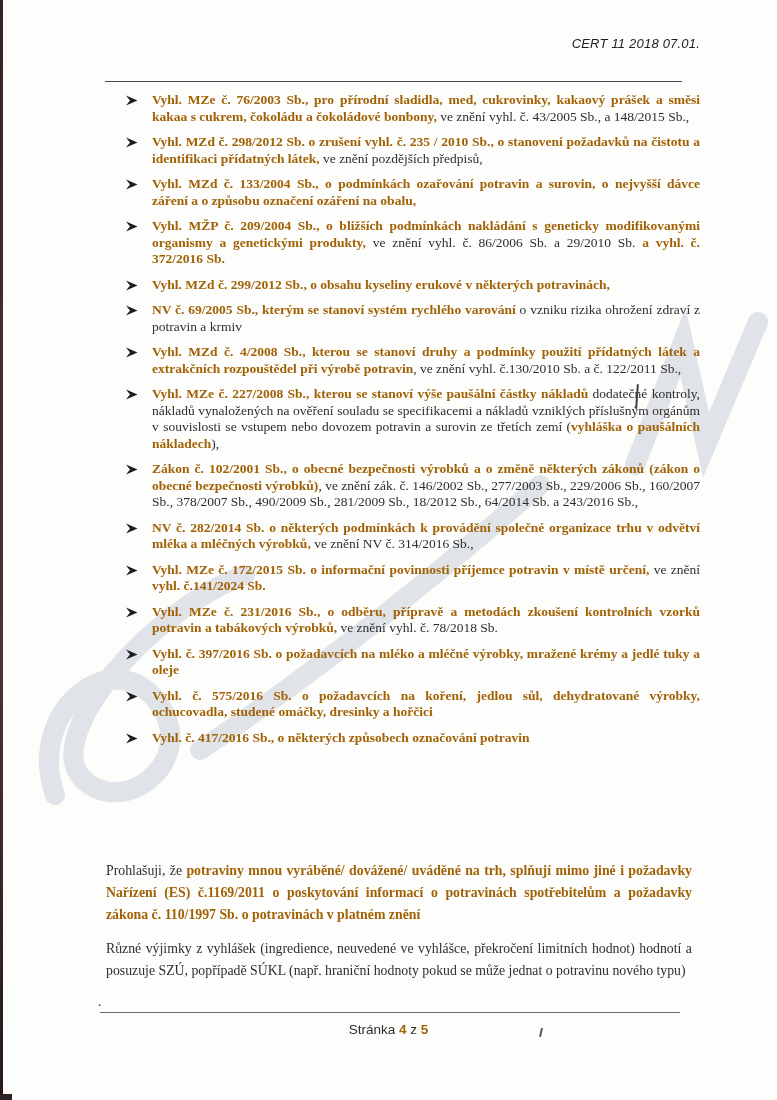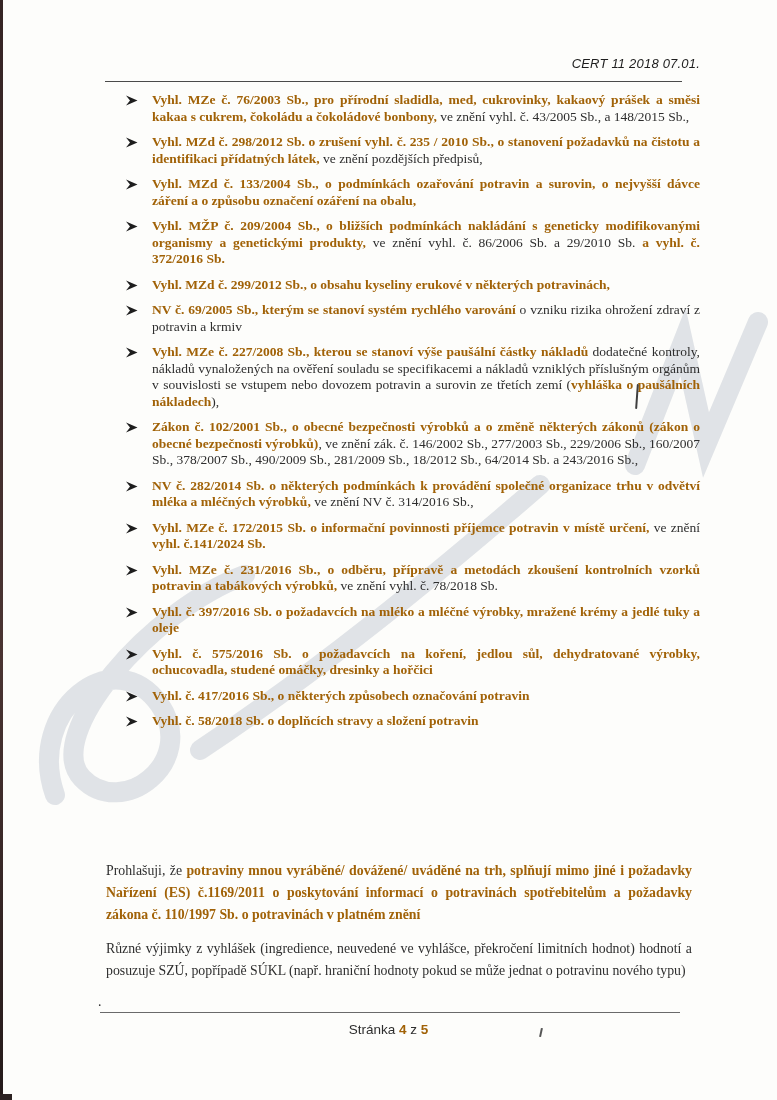--- a/index.html
+++ b/index.html
@@ -13,21 +13,21 @@
   }
   .left-edge{
     position:absolute;left:0;top:0;width:3px;height:1100px;
     background:linear-gradient(180deg,#352424,#4a3432 60%,#241a1a);
   }
   .corner-mark{
     position:absolute;left:0;bottom:0;width:12px;height:6px;background:#2c2222;
   }
   .watermark{position:absolute;left:0;top:280px;pointer-events:none;}
   .doc-header{
-    position:absolute;top:56px;right:77px;
+    position:absolute;top:36px;right:77px;
     font-family:"Liberation Sans","DejaVu Sans",sans-serif;
     font-style:italic;font-size:13px;color:#1e1e1e;letter-spacing:.2px;
   }
   .header-rule{
     position:absolute;top:81px;left:105px;width:577px;
     border-top:1.5px solid #4a4a4a;
   }
   ul.bullet-list{
     position:absolute;top:92px;left:125px;width:575px;
     margin:0;padding:0;list-style:none;
@@ -97,20 +97,23 @@
             <path d="M1 0.5 L12.5 5.5 L1 10.5 L5 5.5 Z" fill="#1d1d1d"></path>
           </svg></span><span class="b">Vyhl. MŽP č. 209/2004 Sb., o bližších podmínkách nakládání s geneticky modifikovanými organismy a genetickými produkty,</span><span class="r"> ve znění vyhl. č. 86/2006 Sb. a 29/2010 Sb. </span><span class="b">a vyhl. č. 372/2016 Sb.</span></li>
       <li><span class="arrow"><svg width="13" height="11" viewBox="0 0 13 11">
             <path d="M1 0.5 L12.5 5.5 L1 10.5 L5 5.5 Z" fill="#1d1d1d"></path>
           </svg></span><span class="b">Vyhl. MZd č. 299/2012 Sb., o obsahu kyseliny erukové v některých potravinách,</span></li>
       <li><span class="arrow"><svg width="13" height="11" viewBox="0 0 13 11">
             <path d="M1 0.5 L12.5 5.5 L1 10.5 L5 5.5 Z" fill="#1d1d1d"></path>
           </svg></span><span class="b">NV č. 69/2005 Sb., kterým se stanoví systém rychlého varování</span><span class="r"> o vzniku rizika ohrožení zdraví z potravin a krmiv</span></li>
       <li><span class="arrow"><svg width="13" height="11" viewBox="0 0 13 11">
             <path d="M1 0.5 L12.5 5.5 L1 10.5 L5 5.5 Z" fill="#1d1d1d"></path>
+          </svg></span><span class="b">Vyhl. MZd č. 4/2008 Sb., kterou se stanoví druhy a podmínky použití přídatných látek a extrakčních rozpouštědel při výrobě potravin</span><span class="r">, ve znění vyhl. č.130/2010 Sb. a č. 122/2011 Sb.,</span></li>
+      <li><span class="arrow"><svg width="13" height="11" viewBox="0 0 13 11">
+            <path d="M1 0.5 L12.5 5.5 L1 10.5 L5 5.5 Z" fill="#1d1d1d"></path>
           </svg></span><span class="b">Vyhl. MZe č. 227/2008 Sb., kterou se stanoví výše paušální částky nákladů</span><span class="r"> dodatečné kontroly, nákladů vynaložených na ověření souladu se specifikacemi a nákladů vzniklých příslušným orgánům v souvislosti se vstupem nebo dovozem potravin a surovin ze třetích zemí (</span><span class="b">vyhláška o paušálních nákladech</span><span class="r">),</span></li>
       <li><span class="arrow"><svg width="13" height="11" viewBox="0 0 13 11">
             <path d="M1 0.5 L12.5 5.5 L1 10.5 L5 5.5 Z" fill="#1d1d1d"></path>
           </svg></span><span class="b">Zákon č. 102/2001 Sb., o obecné bezpečnosti výrobků a o změně některých zákonů (zákon o obecné bezpečnosti výrobků)</span><span class="r">, ve znění zák. č. 146/2002 Sb., 277/2003 Sb., 229/2006 Sb., 160/2007 Sb., 378/2007 Sb., 490/2009 Sb., 281/2009 Sb., 18/2012 Sb., 64/2014 Sb. a 243/2016 Sb.,</span></li>
       <li><span class="arrow"><svg width="13" height="11" viewBox="0 0 13 11">
             <path d="M1 0.5 L12.5 5.5 L1 10.5 L5 5.5 Z" fill="#1d1d1d"></path>
           </svg></span><span class="b">NV č. 282/2014 Sb. o některých podmínkách k provádění společné organizace trhu v odvětví mléka a mléčných výrobků,</span><span class="r"> ve znění NV č. 314/2016 Sb.,</span></li>
       <li><span class="arrow"><svg width="13" height="11" viewBox="0 0 13 11">
             <path d="M1 0.5 L12.5 5.5 L1 10.5 L5 5.5 Z" fill="#1d1d1d"></path>
           </svg></span><span class="b">Vyhl. MZe č. 172/2015 Sb. o informační povinnosti příjemce potravin v místě určení,</span><span class="r"> ve znění </span><span class="b">vyhl. č.141/2024 Sb.</span></li>
@@ -119,23 +122,20 @@
           </svg></span><span class="b">Vyhl. MZe č. 231/2016 Sb., o odběru, přípravě a metodách zkoušení kontrolních vzorků potravin a tabákových výrobků,</span><span class="r"> ve znění vyhl. č. 78/2018 Sb.</span></li>
       <li><span class="arrow"><svg width="13" height="11" viewBox="0 0 13 11">
             <path d="M1 0.5 L12.5 5.5 L1 10.5 L5 5.5 Z" fill="#1d1d1d"></path>
           </svg></span><span class="b">Vyhl. č. 397/2016 Sb. o požadavcích na mléko a mléčné výrobky, mražené krémy a jedlé tuky a oleje</span></li>
       <li><span class="arrow"><svg width="13" height="11" viewBox="0 0 13 11">
             <path d="M1 0.5 L12.5 5.5 L1 10.5 L5 5.5 Z" fill="#1d1d1d"></path>
           </svg></span><span class="b">Vyhl. č. 575/2016 Sb. o požadavcích na koření, jedlou sůl, dehydratované výrobky, ochucovadla, studené omáčky, dresinky a hořčici</span></li>
       <li><span class="arrow"><svg width="13" height="11" viewBox="0 0 13 11">
             <path d="M1 0.5 L12.5 5.5 L1 10.5 L5 5.5 Z" fill="#1d1d1d"></path>
           </svg></span><span class="b">Vyhl. č. 417/2016 Sb., o některých způsobech označování potravin</span></li>
-      <li><span class="arrow"><svg width="13" height="11" viewBox="0 0 13 11">
-            <path d="M1 0.5 L12.5 5.5 L1 10.5 L5 5.5 Z" fill="#1d1d1d"></path>
-          </svg></span><span class="b">Vyhl. č. 58/2018 Sb. o doplňcích stravy a složení potravin</span></li>
     </ul>
 
   <div class="para-block" id="para-block">
       <p><span class="r">Prohlašuji, že </span><span class="b">potraviny mnou vyráběné/ dovážené/ uváděné na trh, splňují mimo jiné i požadavky Nařízení (ES) č.1169/2011 o poskytování informací o potravinách spotřebitelům a požadavky zákona č. 110/1997 Sb. o potravinách v platném znění</span></p>
       <p><span class="r">Různé výjimky z vyhlášek (ingredience, neuvedené ve vyhlášce, překročení limitních hodnot) hodnotí a posuzuje SZÚ, popřípadě SÚKL (např. hraniční hodnoty pokud se může jednat o potravinu nového typu)</span></p>
       <p class="dot"><span class="r">.</span></p>
     </div>
 
   <div class="footer-rule"></div>
   <div class="page-footer" id="page-footer"><span class="r">Stránka </span><span class="b">4</span><span class="r"> z </span><span class="b">5</span></div>

